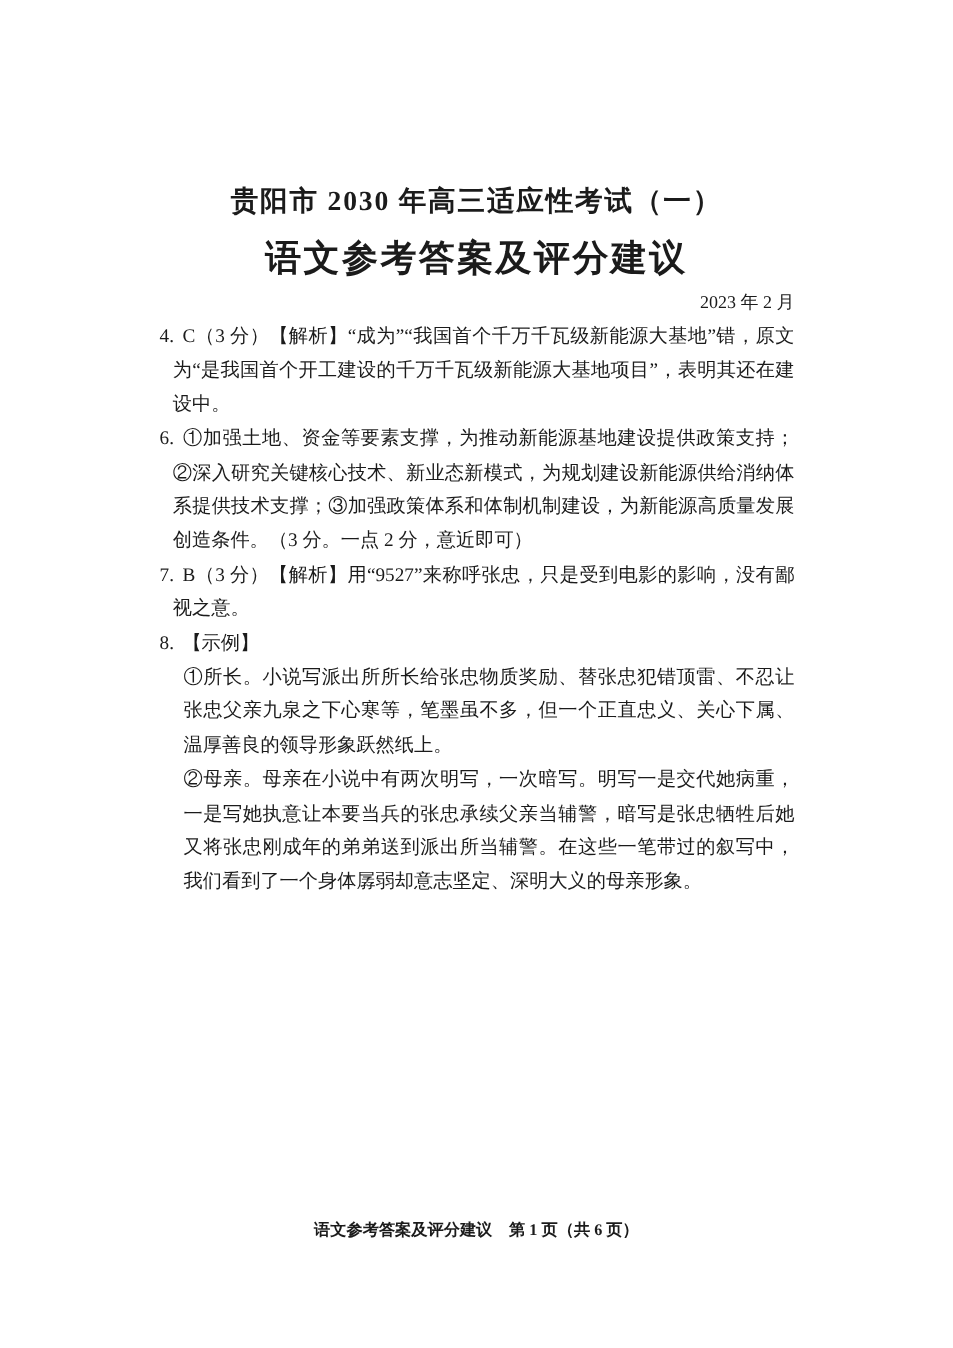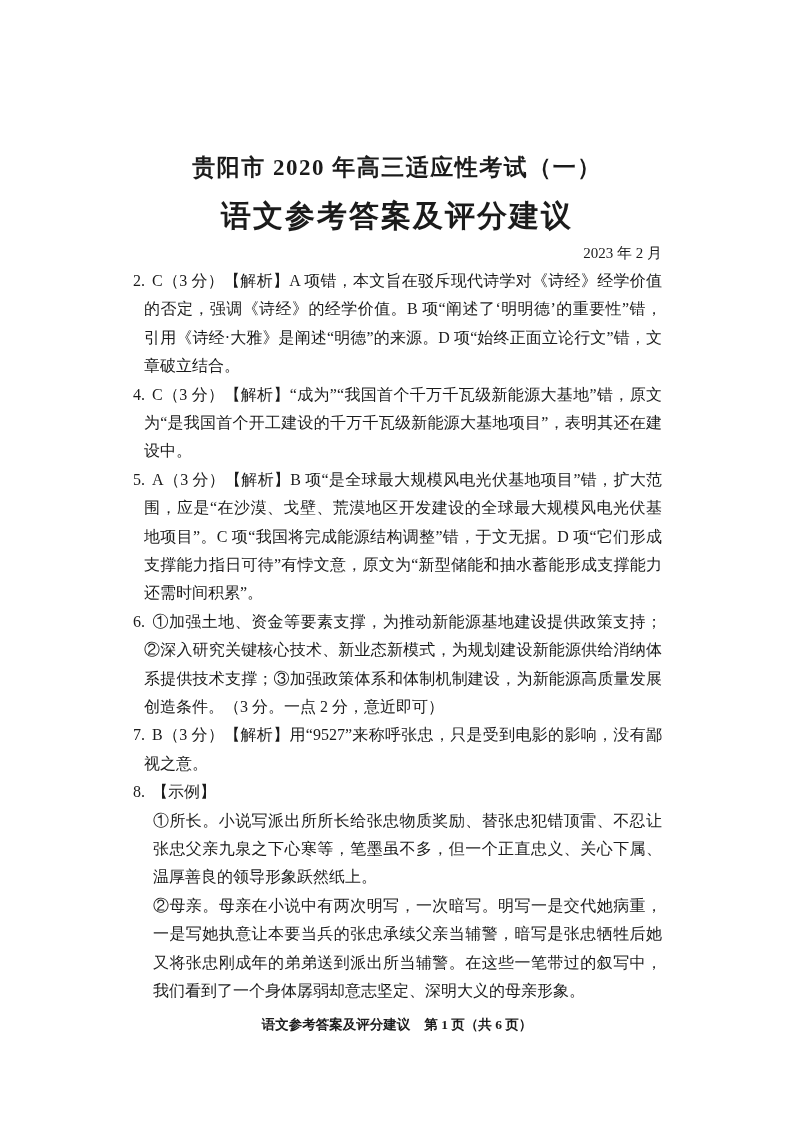--- a/index.html
+++ b/index.html
@@ -79,36 +79,34 @@
   .page-footer .page-info {
     margin-left: 14px;
   }
 </style>
 </head>
 <body>
 
 <div class="page">
 
   <div class="header">
-    <h1 class="exam-title">贵阳市 2020 年高三适应性考试（一）</h1>
+    <h1 class="exam-title">贵阳市 2030 年高三适应性考试（一）</h1>
     <h2 class="doc-title">语文参考答案及评分建议</h2>
   </div>
 
   <div class="content">
     <div class="date-line">2023 年 2 月</div>
 
     <div class="answers">
 
 
-      <p class="item"><span class="num">2.</span><span>C（3 分）【解析】A 项错，本文旨在驳斥现代诗学对《诗经》经学价值的否定，强调《诗经》的经学价值。B 项“阐述了‘明明德’的重要性”错，引用《诗经·大雅》是阐述“明德”的来源。D 项“始终正面立论行文”错，文章破立结合。</span></p>
 
 
       <p class="item"><span class="num">4.</span><span>C（3 分）【解析】“成为”“我国首个千万千瓦级新能源大基地”错，原文为“是我国首个开工建设的千万千瓦级新能源大基地项目”，表明其还在建设中。</span></p>
 
-      <p class="item"><span class="num">5.</span><span>A（3 分）【解析】B 项“是全球最大规模风电光伏基地项目”错，扩大范围，应是“在沙漠、戈壁、荒漠地区开发建设的全球最大规模风电光伏基地项目”。C 项“我国将完成能源结构调整”错，于文无据。D 项“它们形成支撑能力指日可待”有悖文意，原文为“新型储能和抽水蓄能形成支撑能力还需时间积累”。</span></p>
 
       <p class="item"><span class="num">6.</span><span>①加强土地、资金等要素支撑，为推动新能源基地建设提供政策支持；②深入研究关键核心技术、新业态新模式，为规划建设新能源供给消纳体系提供技术支撑；③加强政策体系和体制机制建设，为新能源高质量发展创造条件。（3 分。一点 2 分，意近即可）</span></p>
 
       <p class="item"><span class="num">7.</span><span>B（3 分）【解析】用“9527”来称呼张忠，只是受到电影的影响，没有鄙视之意。</span></p>
 
       <p class="item"><span class="num">8.</span><span>【示例】</span></p>
 
       <p class="subpara">①所长。小说写派出所所长给张忠物质奖励、替张忠犯错顶雷、不忍让张忠父亲九泉之下心寒等，笔墨虽不多，但一个正直忠义、关心下属、温厚善良的领导形象跃然纸上。</p>
 
       <p class="subpara">②母亲。母亲在小说中有两次明写，一次暗写。明写一是交代她病重，一是写她执意让本要当兵的张忠承续父亲当辅警，暗写是张忠牺牲后她又将张忠刚成年的弟弟送到派出所当辅警。在这些一笔带过的叙写中，我们看到了一个身体孱弱却意志坚定、深明大义的母亲形象。</p>

